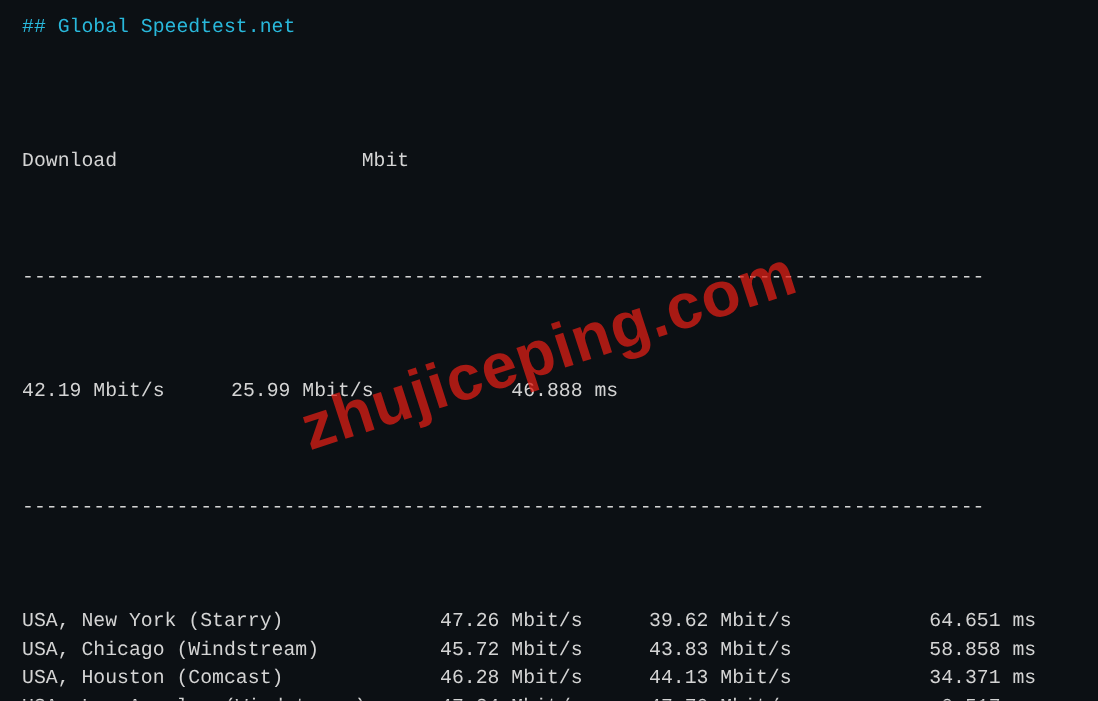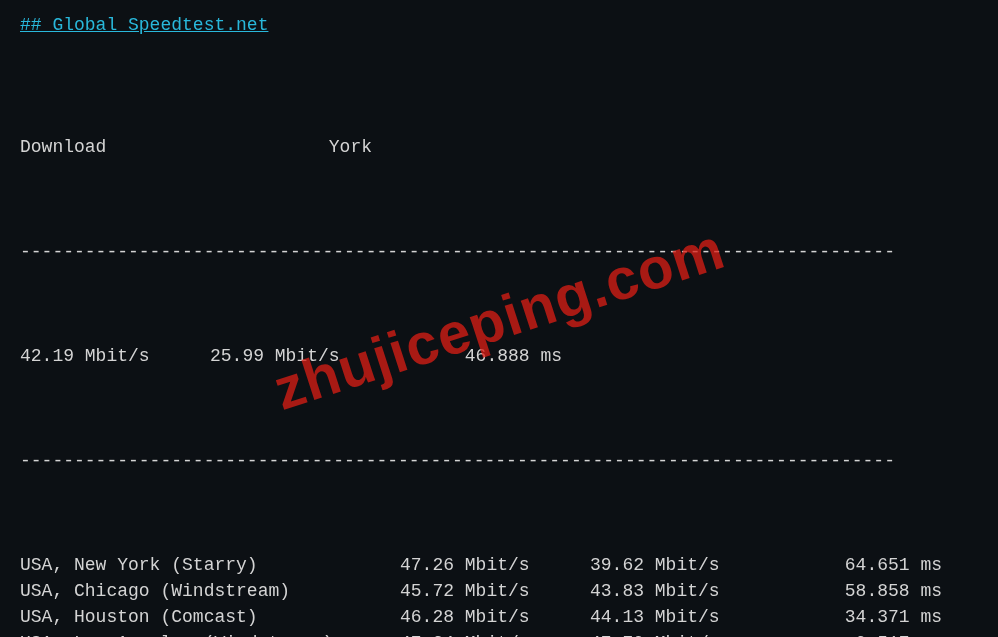--- a/index.html
+++ b/index.html
@@ -11,21 +11,20 @@
       line-height: 1.45;
       padding: 12px 20px;
       width: 998px;
       height: 637px;
       overflow: hidden;
       position: relative;
     }
     .title {
       color: #29b8db;
       margin-bottom: 18px;
-      text-decoration: underline;
     }
     .table-wrap {
       white-space: pre;
     }
     .row {
       display: flex;
     }
     .col-loc { width: 380px; flex-shrink: 0; }
     .col-up { width: 190px; flex-shrink: 0; }
     .col-dl { width: 190px; flex-shrink: 0; }
@@ -52,21 +51,21 @@
   </style>
 </head>
 <body>
 
 <div class="title">## Global Speedtest.net</div>
 
 <div class="table-wrap">
 
   <div class="row">
     <span class="col-dl">Download</span>
-    <span class="col-ping">York</span>
+    <span class="col-ping">Mbit</span>
   </div>
 
   <div class="sep">---------------------------------------------------------------------------------</div>
 
   <div class="row">
     <span class="col-up">42.19 Mbit/s</span>
     <span class="col-dl">25.99 Mbit/s</span>
     <span class="col-ping">46.888 ms</span>
   </div>
 

